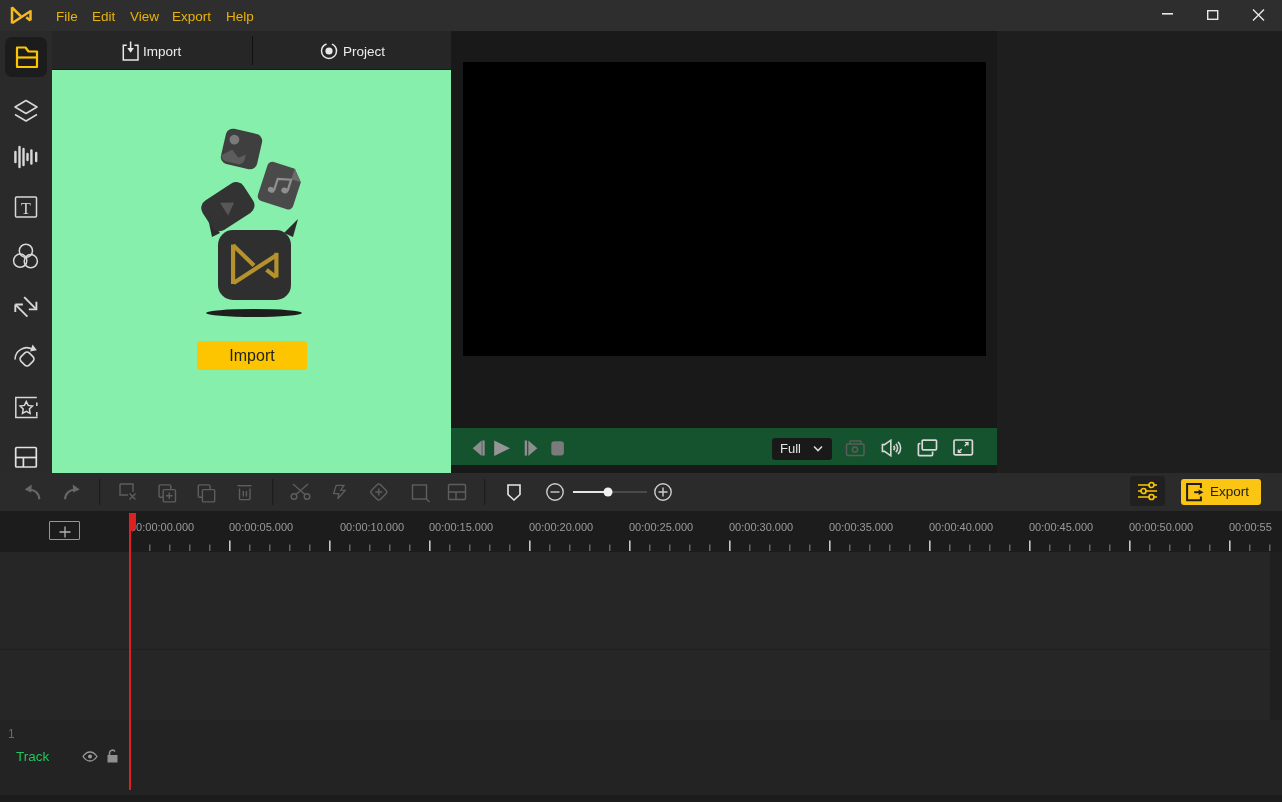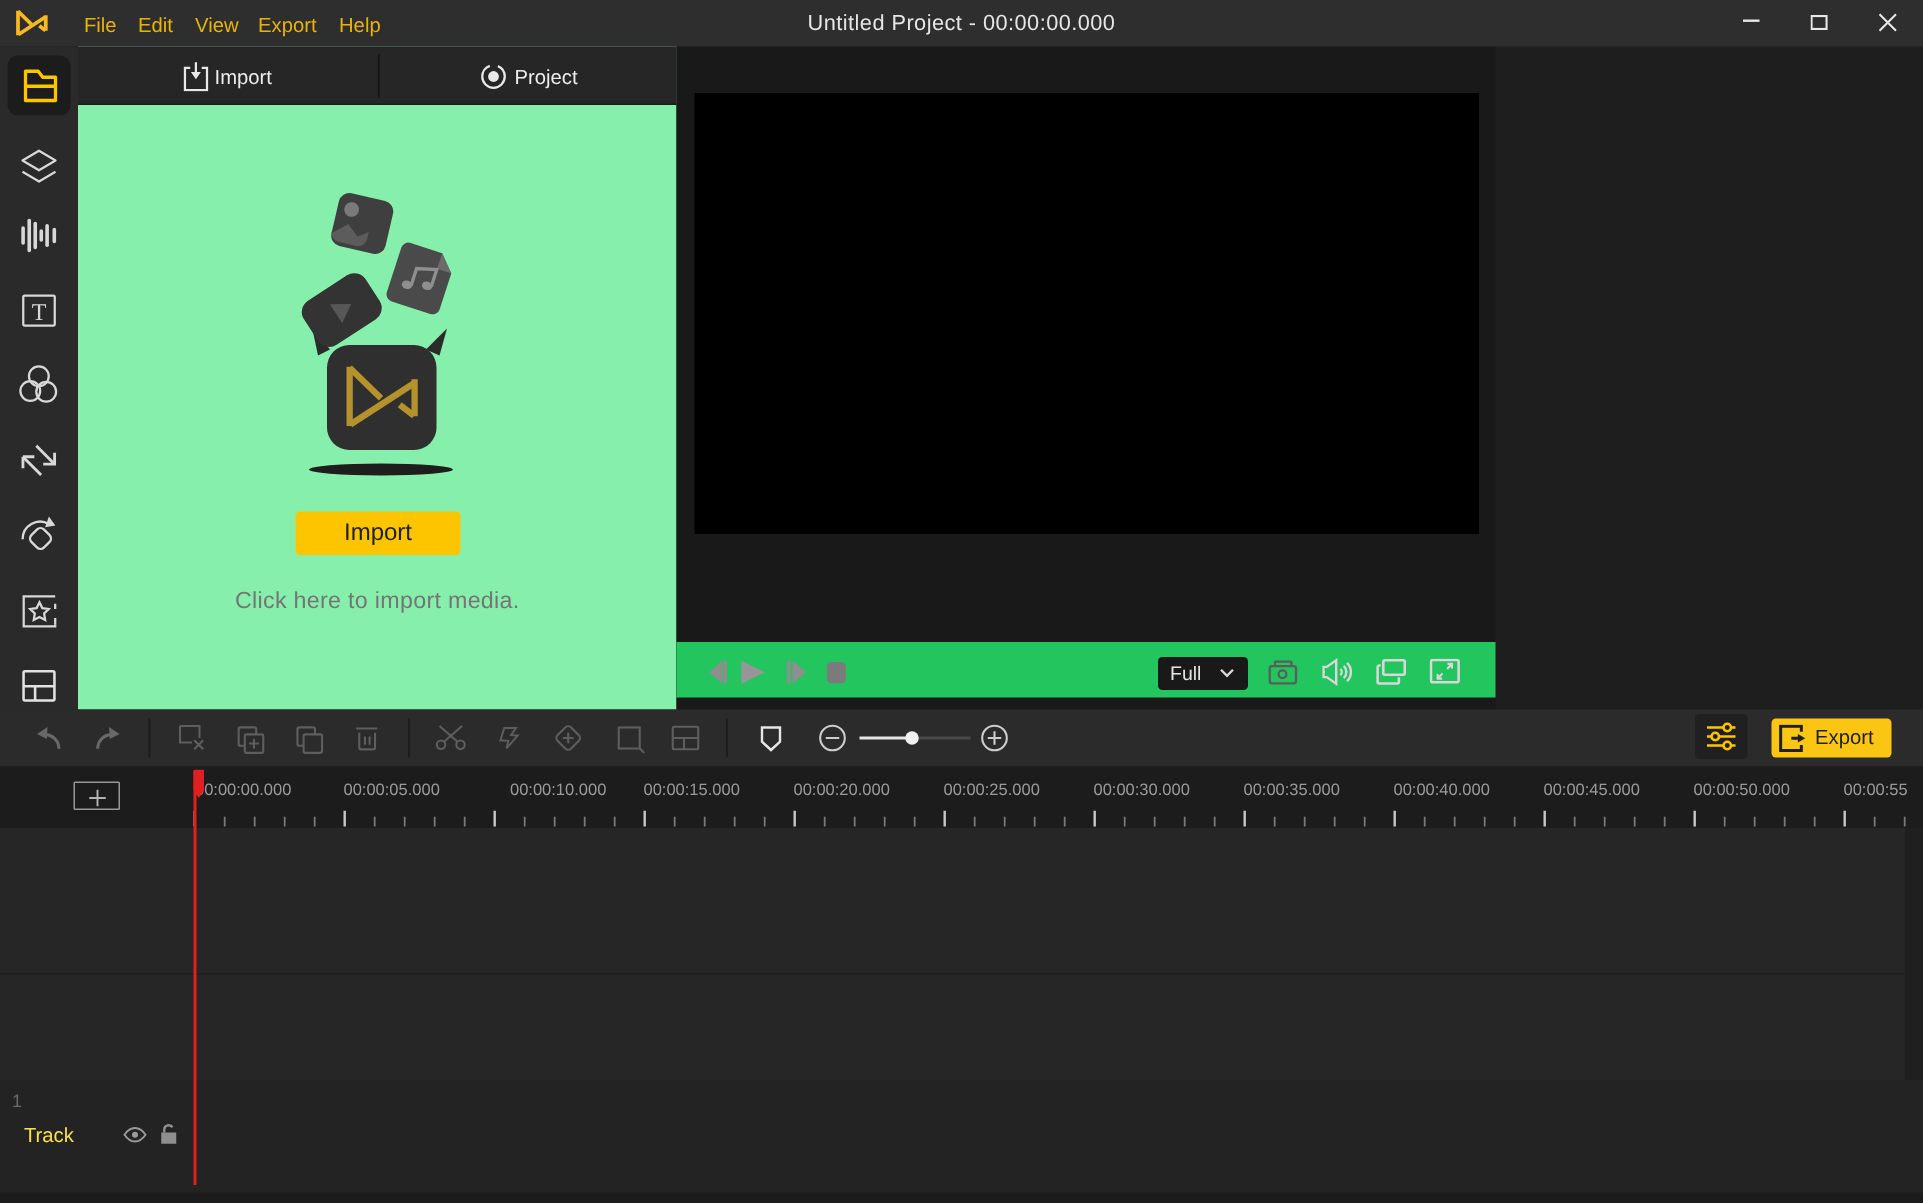--- a/index.html
+++ b/index.html
@@ -27,21 +27,21 @@
 #importbtn { position:absolute; left:145px; top:310px; width:110px; height:29px;
   background:#fdc500; border-radius:3px; color:#1f1f1f; font-size:16px;
   text-align:center; line-height:29px; }
 #importhint { position:absolute; left:0; top:361px; width:399px; text-align:center;
   font-size:15.5px; letter-spacing:0.2px; color:#757575; }
 
 
 #preview { left:451px; top:31px; width:546px; height:442px; background:#191919; }
 #canvas { position:absolute; left:12px; top:31px; width:523px; height:294px; background:#000; }
 #scrubrow { position:absolute; left:0; top:356px; width:546px; height:41px; background:#262626; }
-#ctrlrow { position:absolute; left:0; top:397px; width:546px; height:37px; background:#22c55e;text-decoration:underline; }
+#ctrlrow { position:absolute; left:0; top:397px; width:546px; height:37px; background:#14532d;text-decoration:underline; }
 #timecode { position:absolute; left:412px; top:9px; width:113px; height:21px;
   background:#1a1a1a; border-radius:5px; color:#d2d2d2; font-size:12px;
   letter-spacing:0.6px; text-align:center; text-indent:6px; line-height:21px; }
 #fullbox { position:absolute; left:321px; top:10px; width:60px; height:22px;
   background:#191919; border-radius:3px; }
 #fullbox span { position:absolute; left:8px; top:3px; font-size:13px; color:#e3e3e3; }
 
 
 #rightpanel { left:997px; top:31px; width:285px; height:442px; background:#232323; }
 #righttext { position:absolute; left:8px; top:200px; width:269px; text-align:center;
@@ -59,21 +59,21 @@
 #timeline { left:0; top:511px; width:1282px; height:291px; background:#1f1f1f; }
 #ruler { position:absolute; left:0; top:0; width:1282px; height:41px; background:#1c1c1c; }
 #addtrack { position:absolute; left:49px; top:10px; width:31px; height:19px;
   border:1.3px solid #979797; border-radius:1px; }
 .rlabel { position:absolute; top:10px; font-size:11px; color:#9a9a9a; white-space:nowrap; }
 #row1 { position:absolute; left:0; top:41px; width:1270px; height:97px; background:#262626; }
 #row2 { position:absolute; left:0; top:139px; width:1270px; height:70px; background:#262626; }
 #trackhdr { position:absolute; left:0; top:209px; width:1282px; height:84px; background:#232323; }
 #botstrip { position:absolute; left:0; top:284px; width:1282px; height:7px; background:#1c1c1c; }
 #num1 { position:absolute; left:8px; top:7px; font-size:12px; color:#6a6a6a; }
-#trackname { position:absolute; left:16px; top:29px; font-size:13.5px; color:#fde047; }
+#trackname { position:absolute; left:16px; top:29px; font-size:13.5px; color:#22c55e; }
 #playline { position:absolute; left:129px; top:3px; width:2px; height:276px; background:#e02020; }
 </style>
 </head>
 <body>
 <div id="app">
 
   <div class="abs" id="menubar">
     <svg class="abs" style="left:10px;top:6px" width="23" height="19" viewBox="0 0 23 19">
       <g stroke="#f5b922" stroke-width="2.5" fill="none">
         <path d="M2,1.2 V17.5"></path>
@@ -81,21 +81,20 @@
         <path d="M2.3,17 L20,5.5"></path>
         <path d="M20.5,4.2 V14.5"></path>
         <path d="M20.3,14.4 L16.2,11.2"></path>
       </g>
     </svg>
     <span class="menuitem" style="left:56px">File</span>
     <span class="menuitem" style="left:92px">Edit</span>
     <span class="menuitem" style="left:130px">View</span>
     <span class="menuitem" style="left:172px">Export</span>
     <span class="menuitem" style="left:226px">Help</span>
-    <div id="title">Untitled Project - 00:00:00.000</div>
     <svg class="abs" style="left:1162px;top:0" width="12" height="31" viewBox="0 0 12 31">
       <rect x="0" y="13" width="11" height="1.6" fill="#e8e8e8"></rect>
     </svg>
     <svg class="abs" style="left:1207px;top:0" width="12" height="31" viewBox="0 0 12 31">
       <rect x="0.7" y="10.7" width="10" height="8.6" fill="none" stroke="#e8e8e8" stroke-width="1.4"></rect>
     </svg>
     <svg class="abs" style="left:1252px;top:0" width="13" height="31" viewBox="0 0 13 31">
       <path d="M1,9.5 L12,20.5 M12,9.5 L1,20.5" stroke="#e8e8e8" stroke-width="1.4"></path>
     </svg>
   </div>
@@ -209,21 +208,20 @@
       <g stroke="#b5922b" stroke-width="4.2" fill="none" transform="translate(131,143)">
         <path d="M2.1,1.5 V41"></path>
         <path d="M2.1,2.2 L23,22.5"></path>
         <path d="M2.6,40 L45,12.5"></path>
         <path d="M45.4,9.8 V34.5"></path>
         <path d="M45,34.2 L35.5,26.8"></path>
       </g>
     </svg>
 
     <div id="importbtn">Import</div>
-    <div id="importhint">Click here to import media.</div>
   </div>
 
   <div class="abs" id="preview">
     <div id="canvas"></div>
     <div id="ctrlrow">
       <svg class="abs" style="left:0;top:0" width="546" height="40" viewBox="0 0 546 40">
 
         <g fill="#8e8e8e">
           <path d="M30.7,12.4 v15.5 l-9,-7.7 z"></path>
           <rect x="31.3" y="12.5" width="2.4" height="15.1"></rect>

